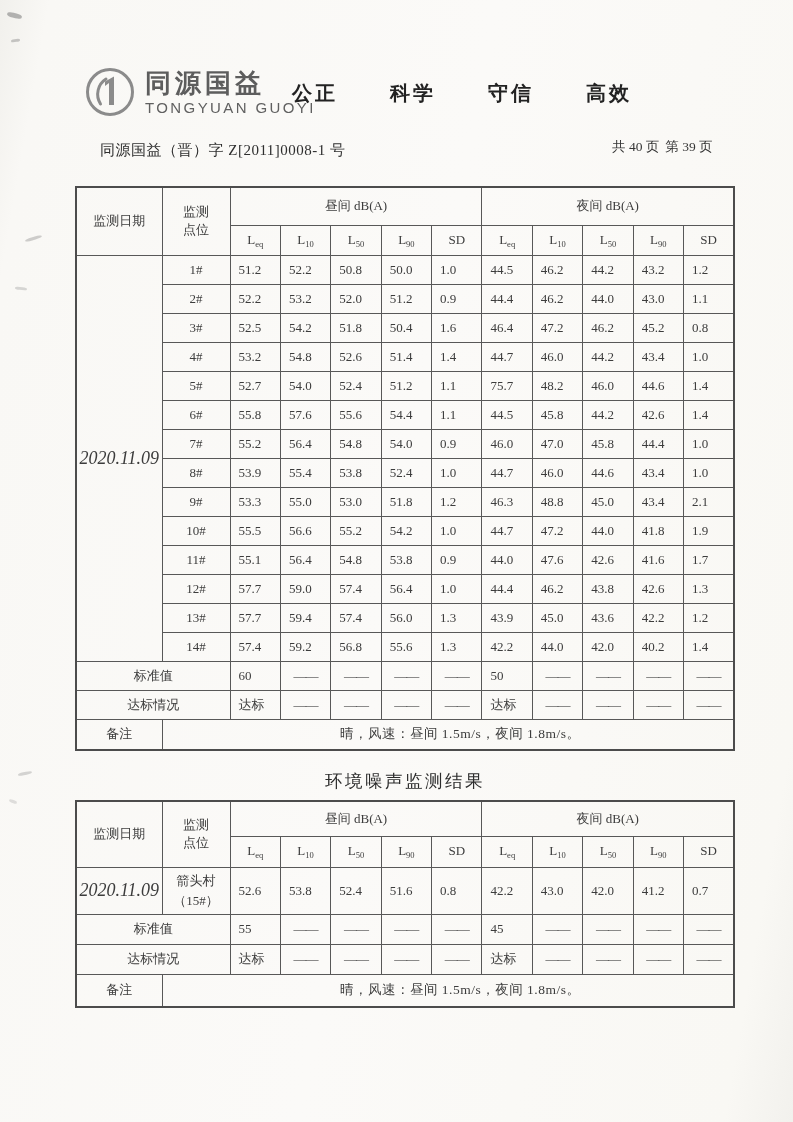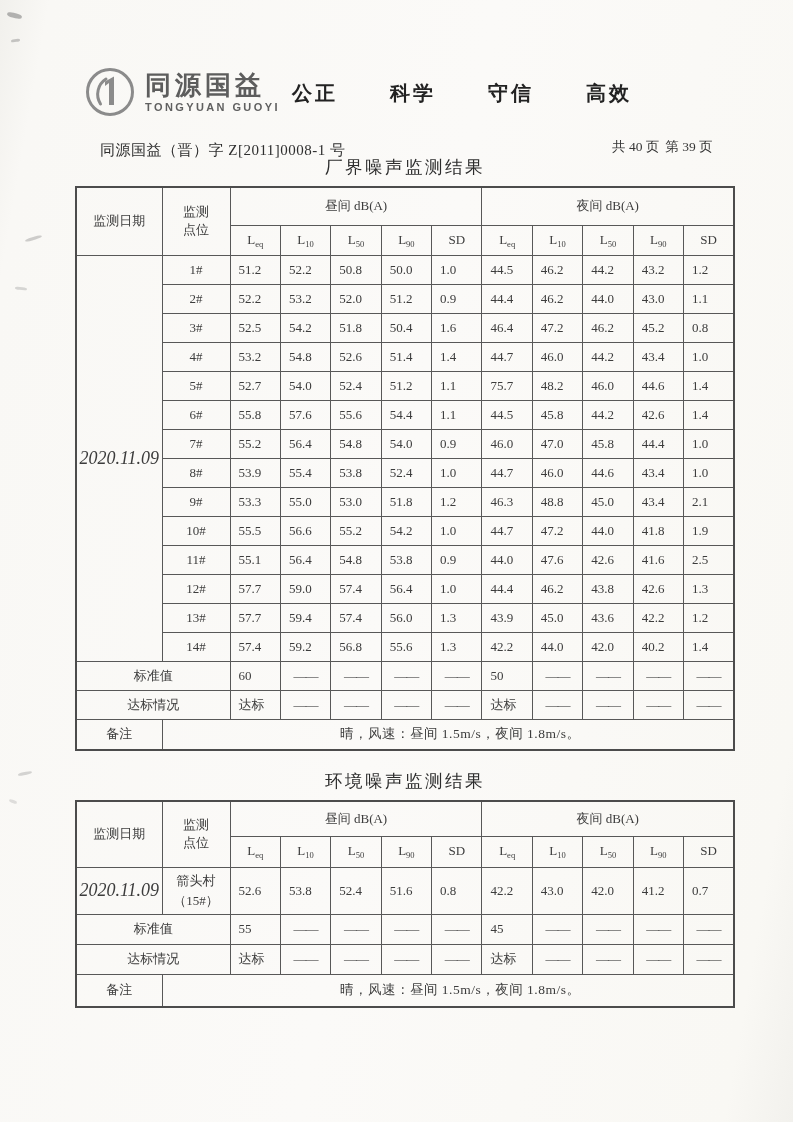--- a/index.html
+++ b/index.html
@@ -6,21 +6,21 @@
   .sheet{
     position:relative;width:793px;height:1122px;overflow:hidden;
     background:linear-gradient(100deg,#f1f0ec 0%,#f9f8f5 5%,#fbfaf8 50%,#f9f8f4 93%,#f2f1ed 100%);
     font-family:"Liberation Serif","DejaVu Serif",serif;color:#3c3c3c;
   }
   
   .brand-row{position:absolute;top:66px;left:84px;display:flex;align-items:center;}
   .logo{width:52px;height:52px;}
   .brand-text{margin-left:9px;display:flex;flex-direction:column;line-height:1;}
   .brand-cn{font-family:"Liberation Sans","DejaVu Sans",sans-serif;font-weight:bold;font-size:26px;letter-spacing:4px;color:#5d5d5d;}
-  .brand-en{font-family:"Liberation Sans","DejaVu Sans",sans-serif;font-weight:bold;font-size:11px;letter-spacing:2.4px;color:#606060;margin-top:4px;}
+  .brand-en{font-family:"Liberation Sans","DejaVu Sans",sans-serif;font-weight:normal;font-size:15px;letter-spacing:2.4px;color:#606060;margin-top:4px;}
   .slogans{position:absolute;top:80px;left:292px;display:flex;gap:52px;
     font-family:Liberation Serif, serif;font-weight:bold;font-size:20px;color:#222;letter-spacing:3px;}
   .doc-no{position:absolute;top:141px;left:100px;font-size:15px;color:#2e2e2e;letter-spacing:.5px;}
   .page-info{position:absolute;top:138px;left:612px;font-size:13.5px;color:#353535;display:flex;gap:6px;}
   
   .tbl-title{position:absolute;left:75px;width:660px;text-align:center;font-size:17.5px;color:#2c2c2c;letter-spacing:2.5px;}
   #title1{top:155px;}
   #title2{top:769px;}
   
   table{border-collapse:collapse;table-layout:fixed;width:660px;position:absolute;left:75px;
@@ -81,21 +81,20 @@
     <span data-name="slogan">高效</span>
   </div>
 
   <div class="doc-no" data-name="document-number">同源国益（晋）字 Z[2011]0008-1 号</div>
 
   <div class="page-info" data-name="page-info">
     <span data-name="pages-total">共 40 页</span>
     <span data-name="page-current">第 39 页</span>
   </div>
 
-  <div class="tbl-title" id="title1" data-name="table1-title">厂界噪声监测结果</div>
 
   <table id="table1" data-name="factory-boundary-noise-table">
     <colgroup>
       <col class="c-date">
         <col class="c-point">
       <col>
         <col>
         <col>
         <col>
         <col>
@@ -264,21 +263,21 @@
           <td data-name="point-cell">11#</td>
           <td data-name="value-cell" class="num">55.1</td>
           <td data-name="value-cell" class="num">56.4</td>
           <td data-name="value-cell" class="num">54.8</td>
           <td data-name="value-cell" class="num">53.8</td>
           <td data-name="value-cell" class="num">0.9</td>
           <td data-name="value-cell" class="num">44.0</td>
           <td data-name="value-cell" class="num">47.6</td>
           <td data-name="value-cell" class="num">42.6</td>
           <td data-name="value-cell" class="num">41.6</td>
-          <td data-name="value-cell" class="num">2.5</td>
+          <td data-name="value-cell" class="num">1.7</td>
         </tr>
         <tr data-name="data-row">
           <td data-name="point-cell">12#</td>
           <td data-name="value-cell" class="num">57.7</td>
           <td data-name="value-cell" class="num">59.0</td>
           <td data-name="value-cell" class="num">57.4</td>
           <td data-name="value-cell" class="num">56.4</td>
           <td data-name="value-cell" class="num">1.0</td>
           <td data-name="value-cell" class="num">44.4</td>
           <td data-name="value-cell" class="num">46.2</td>

